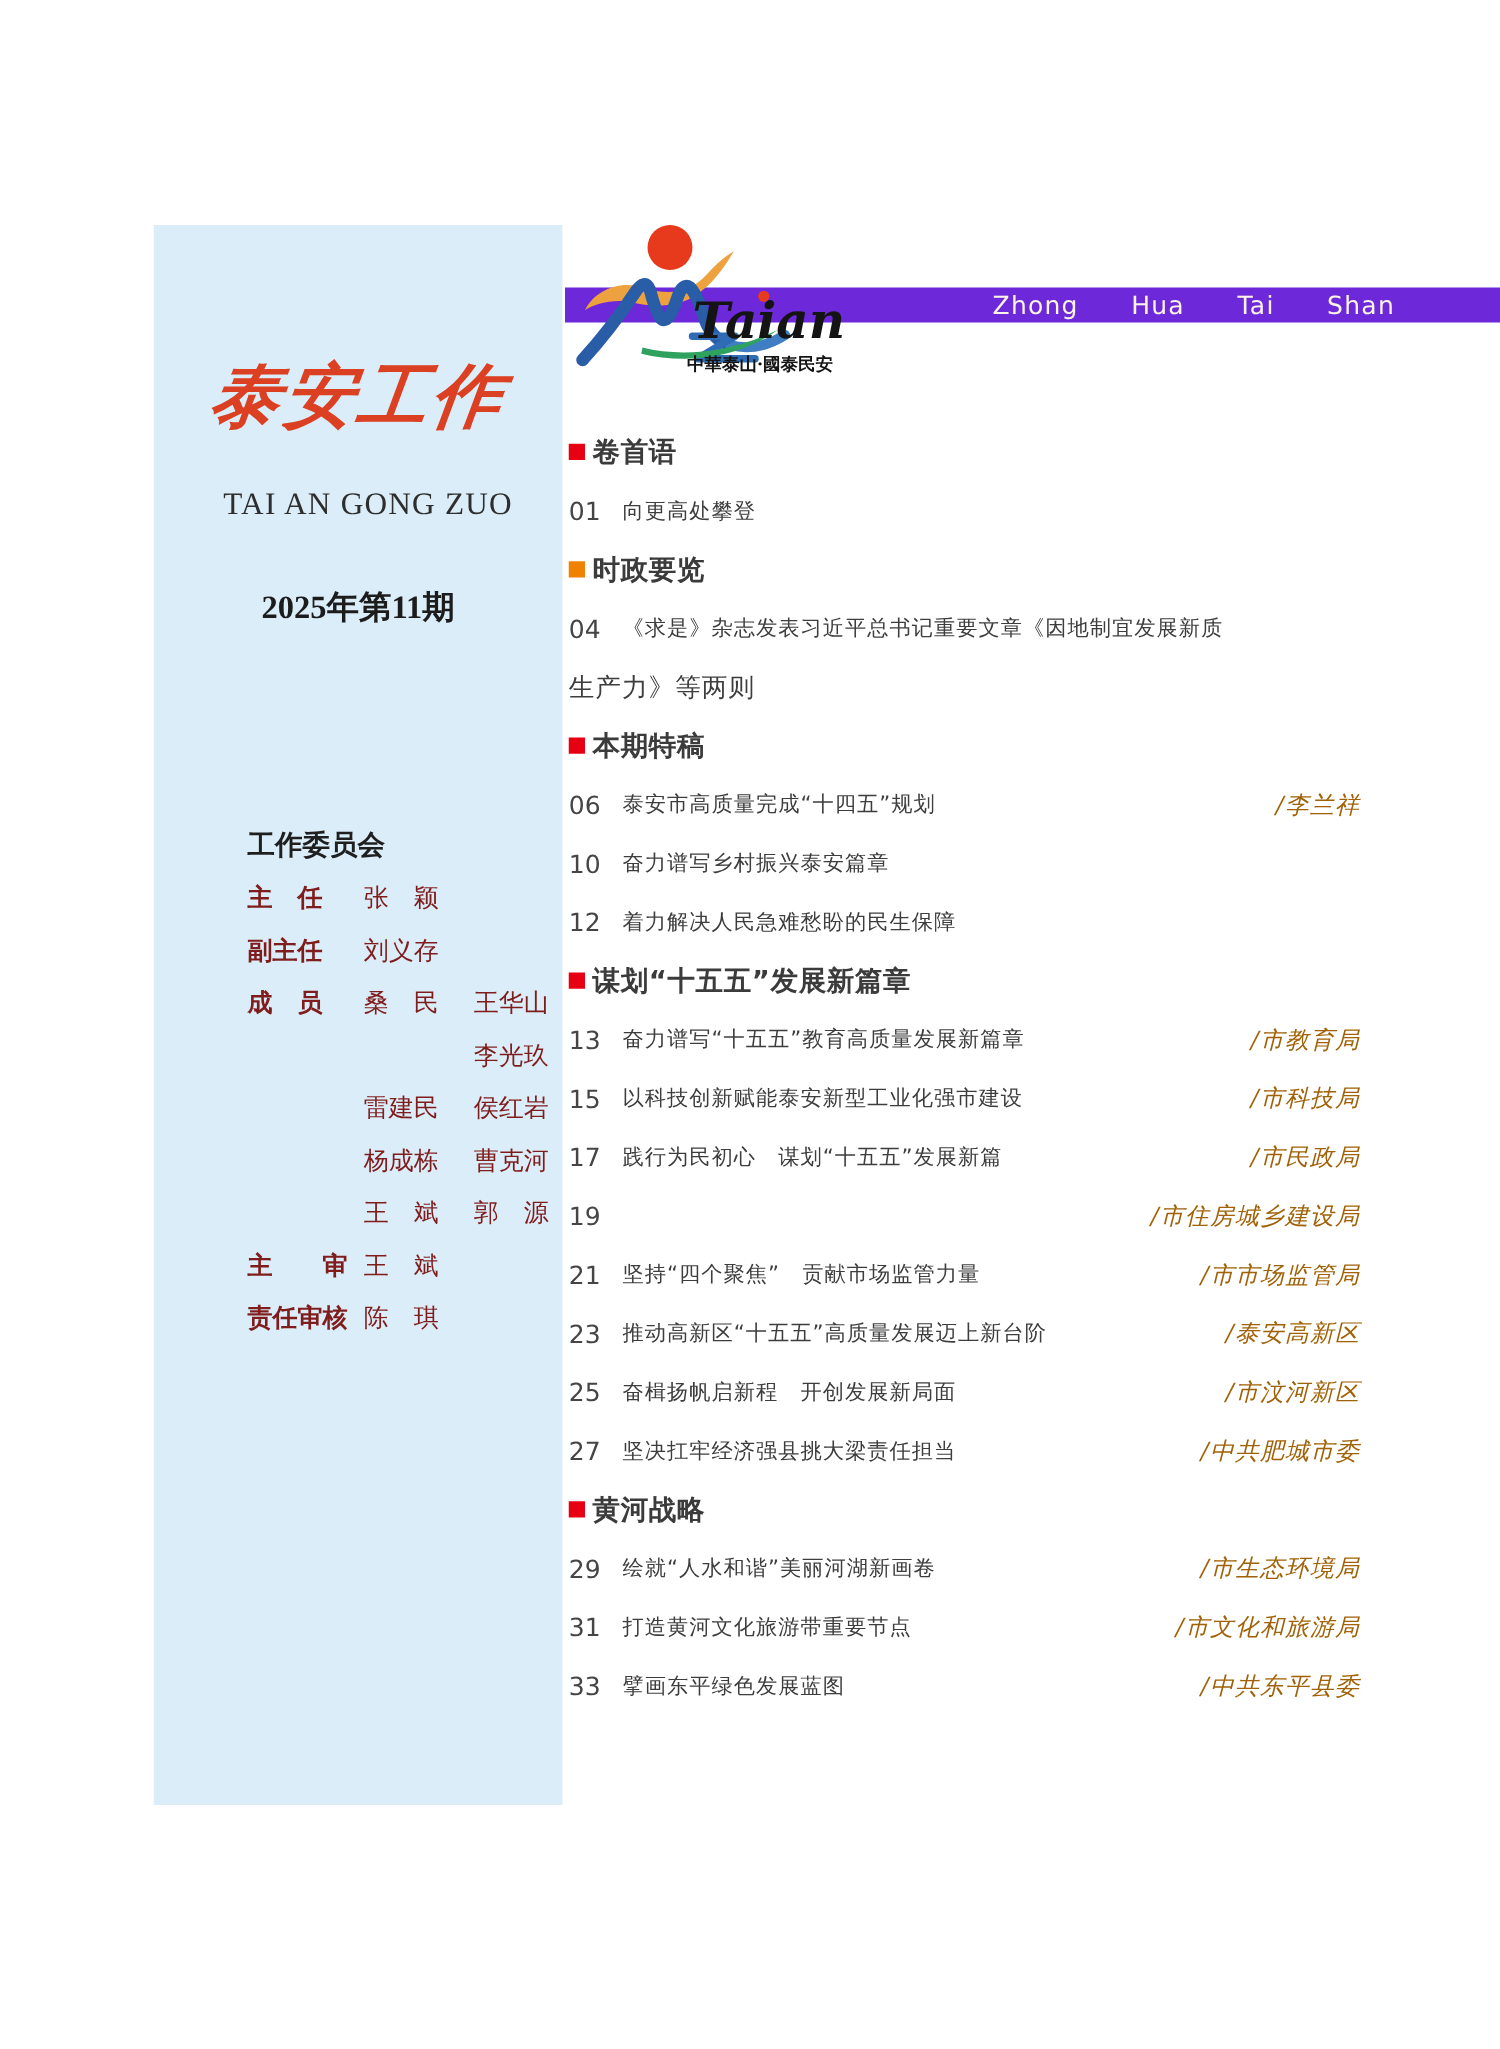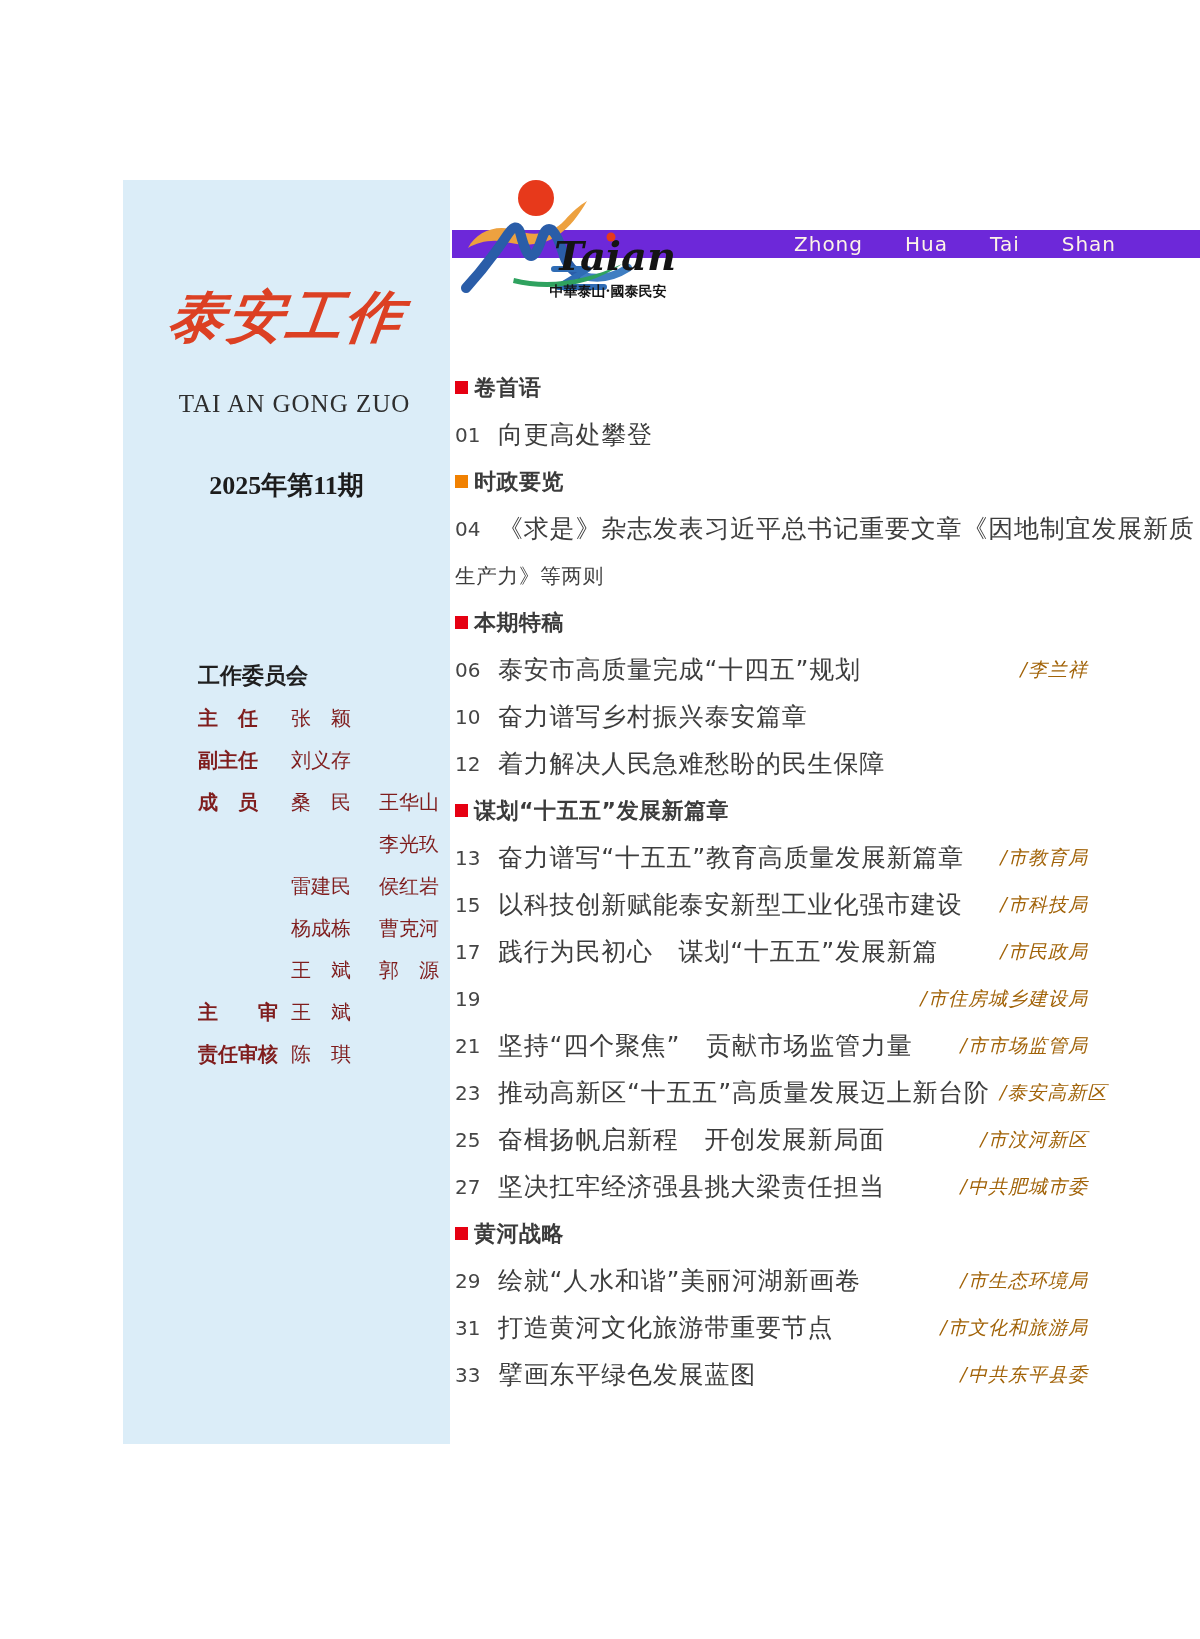--- a/index.html
+++ b/index.html
@@ -41,26 +41,26 @@
     position:absolute;left:452px;top:230px;width:748px;height:28px;
     background:#6d28d9;
   }
   .band-words{
     position:absolute;right:84px;top:0;height:28px;
     display:flex;align-items:center;gap:42px;
     font-size:20px;color:#fdf3e7;letter-spacing:1px;
   }
   .logo{position:absolute;left:458px;top:172px;width:230px;height:132px;}
   
-  .toc{position:absolute;left:455px;top:364px;width:633px;}
+  .toc{position:absolute;left:455px;top:338px;width:633px;}
   .toc-row{height:47px;display:flex;align-items:center;}
   .sec-marker{width:13px;height:13px;margin-right:6px;flex-shrink:0;}
   .sec-title{font-size:22px;font-weight:bold;color:#3b3b3b;letter-spacing:0.5px;}
   .item-page{width:43px;flex-shrink:0;font-size:20px;color:#454545;}
-  .item-title{font-size:25px;color:#3d3d3d;letter-spacing:0.8px;white-space:nowrap;}
+  .item-title{font-size:17px;color:#3d3d3d;letter-spacing:0.8px;white-space:nowrap;}
   .item-author{
     margin-left:auto;padding-left:10px;white-space:nowrap;
     font-family:"DejaVu Serif", serif;font-style:italic;
     font-size:19px;color:#a16207;letter-spacing:1px;
   }
   .wrap-line{font-size:20.5px;color:#3d3d3d;letter-spacing:0.8px;}
 </style>
 </head>
 <body>
 

